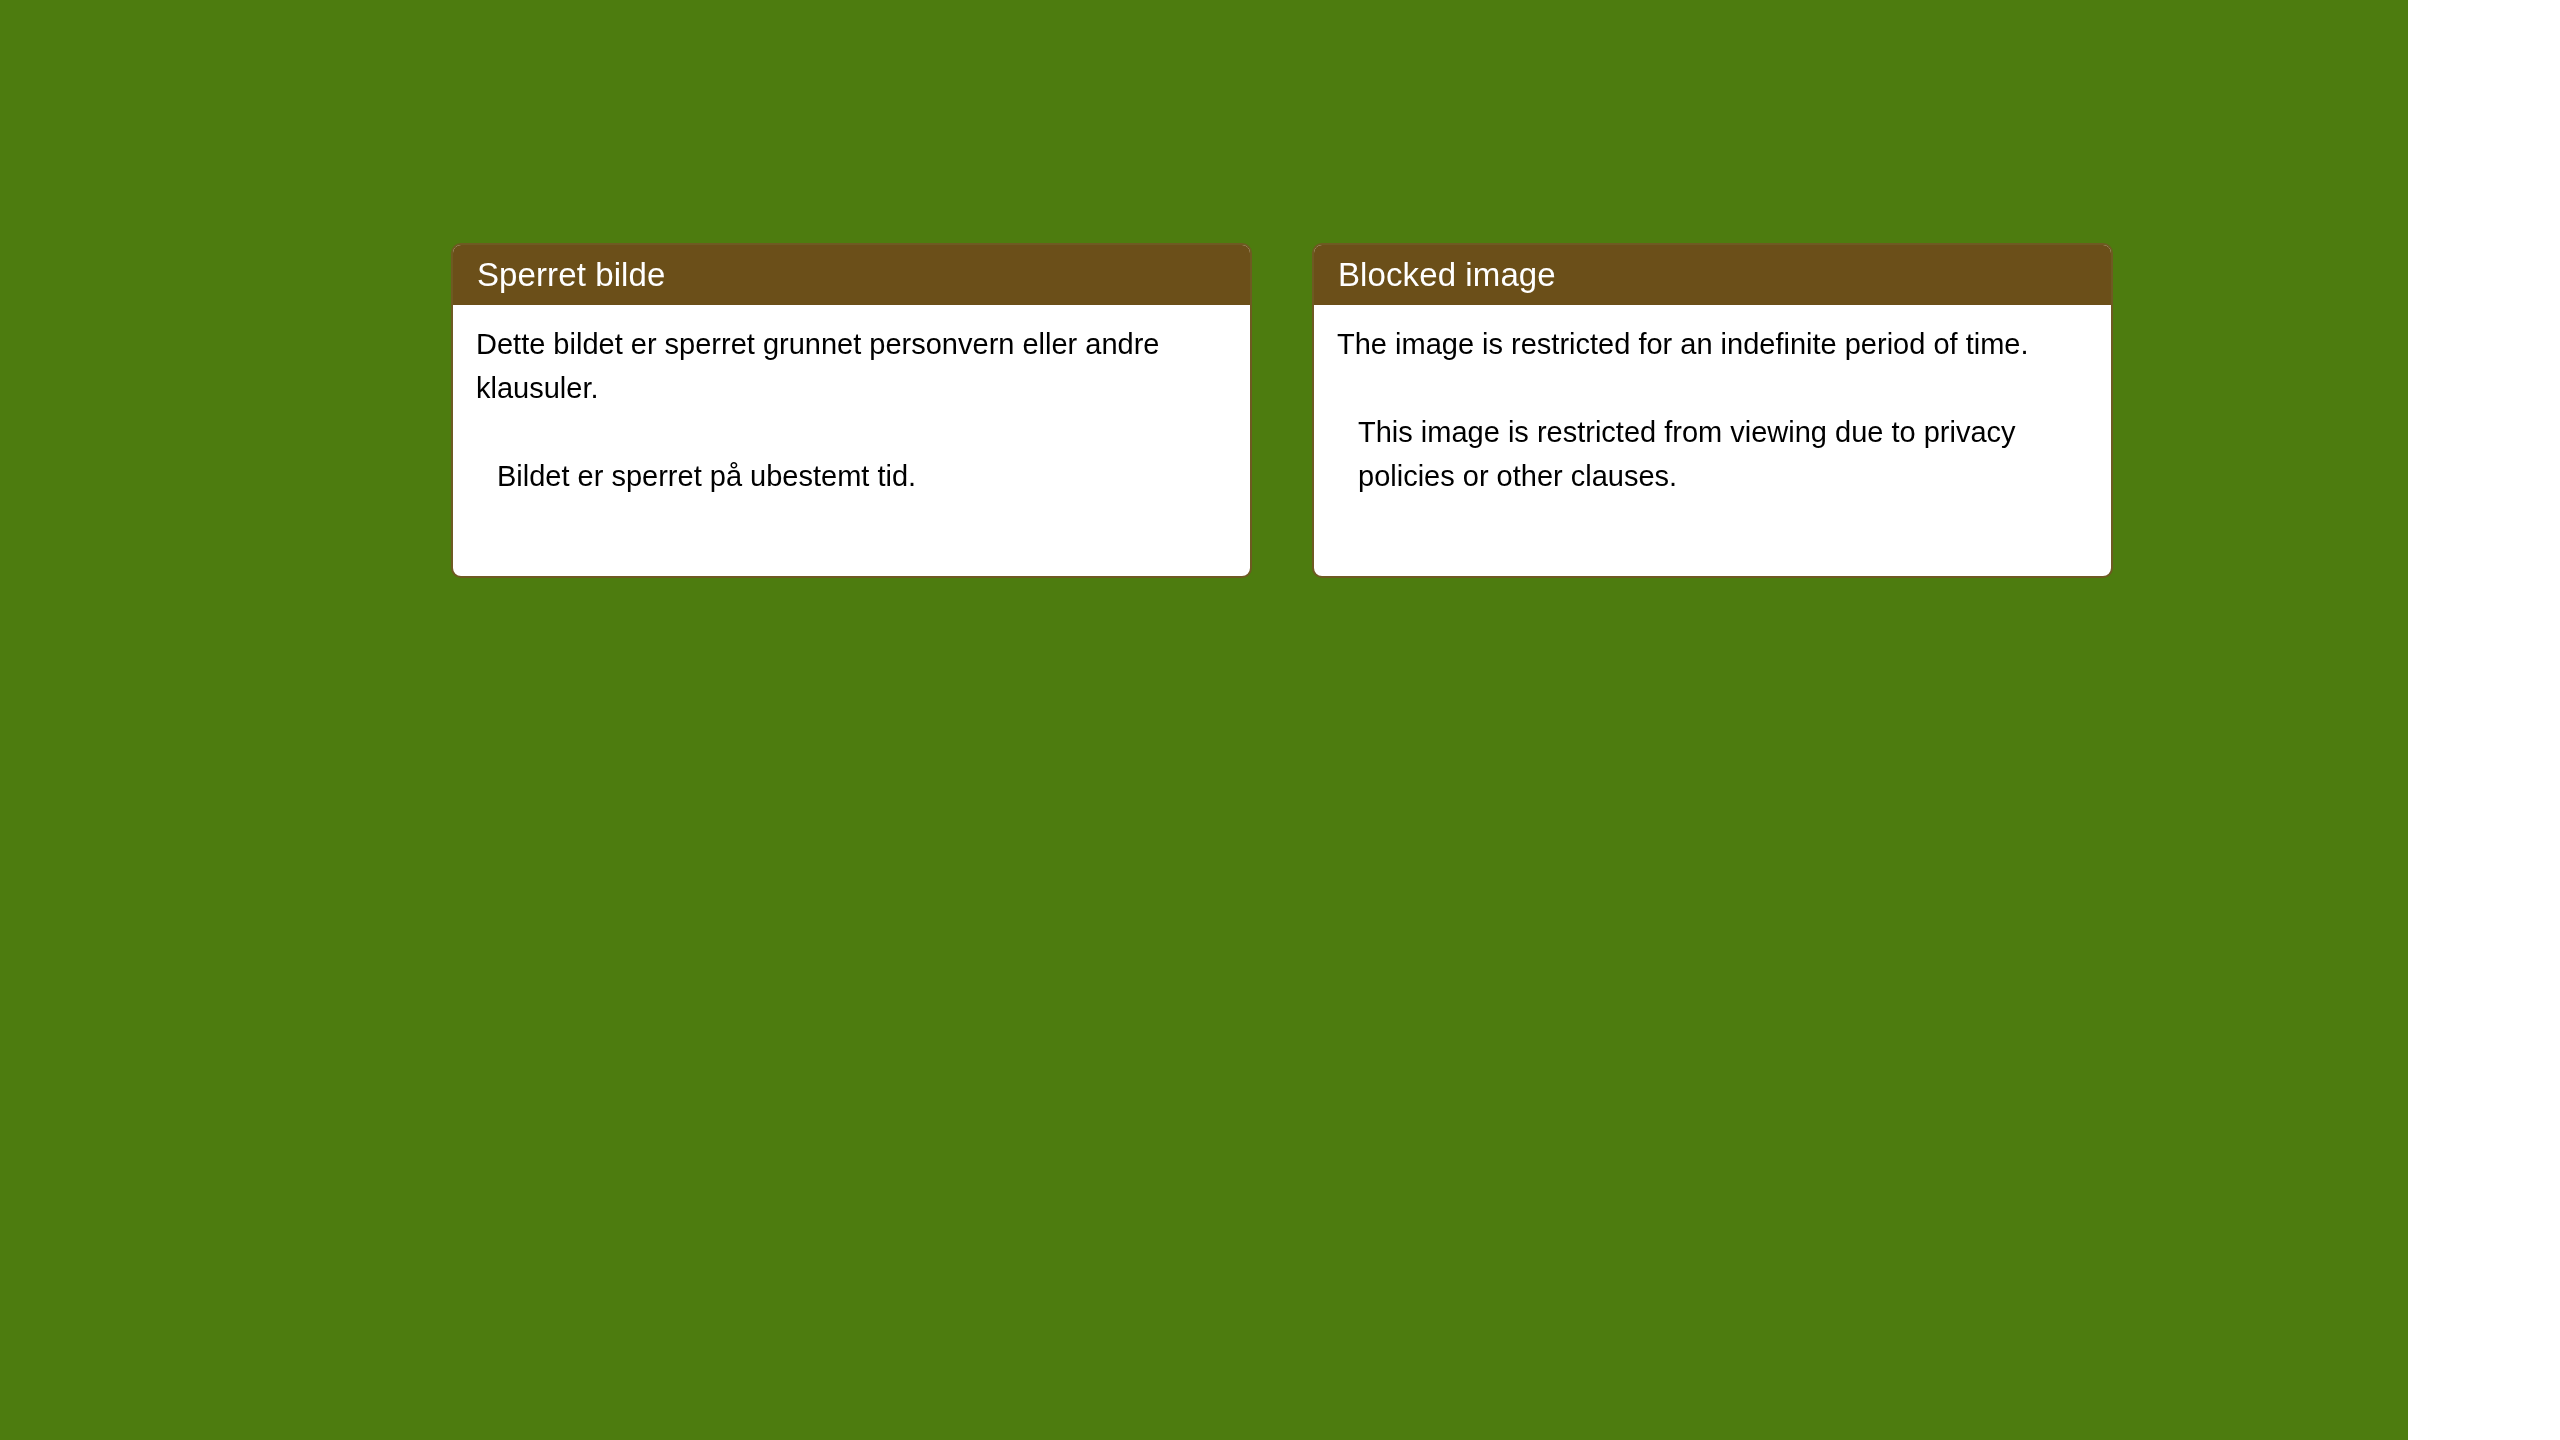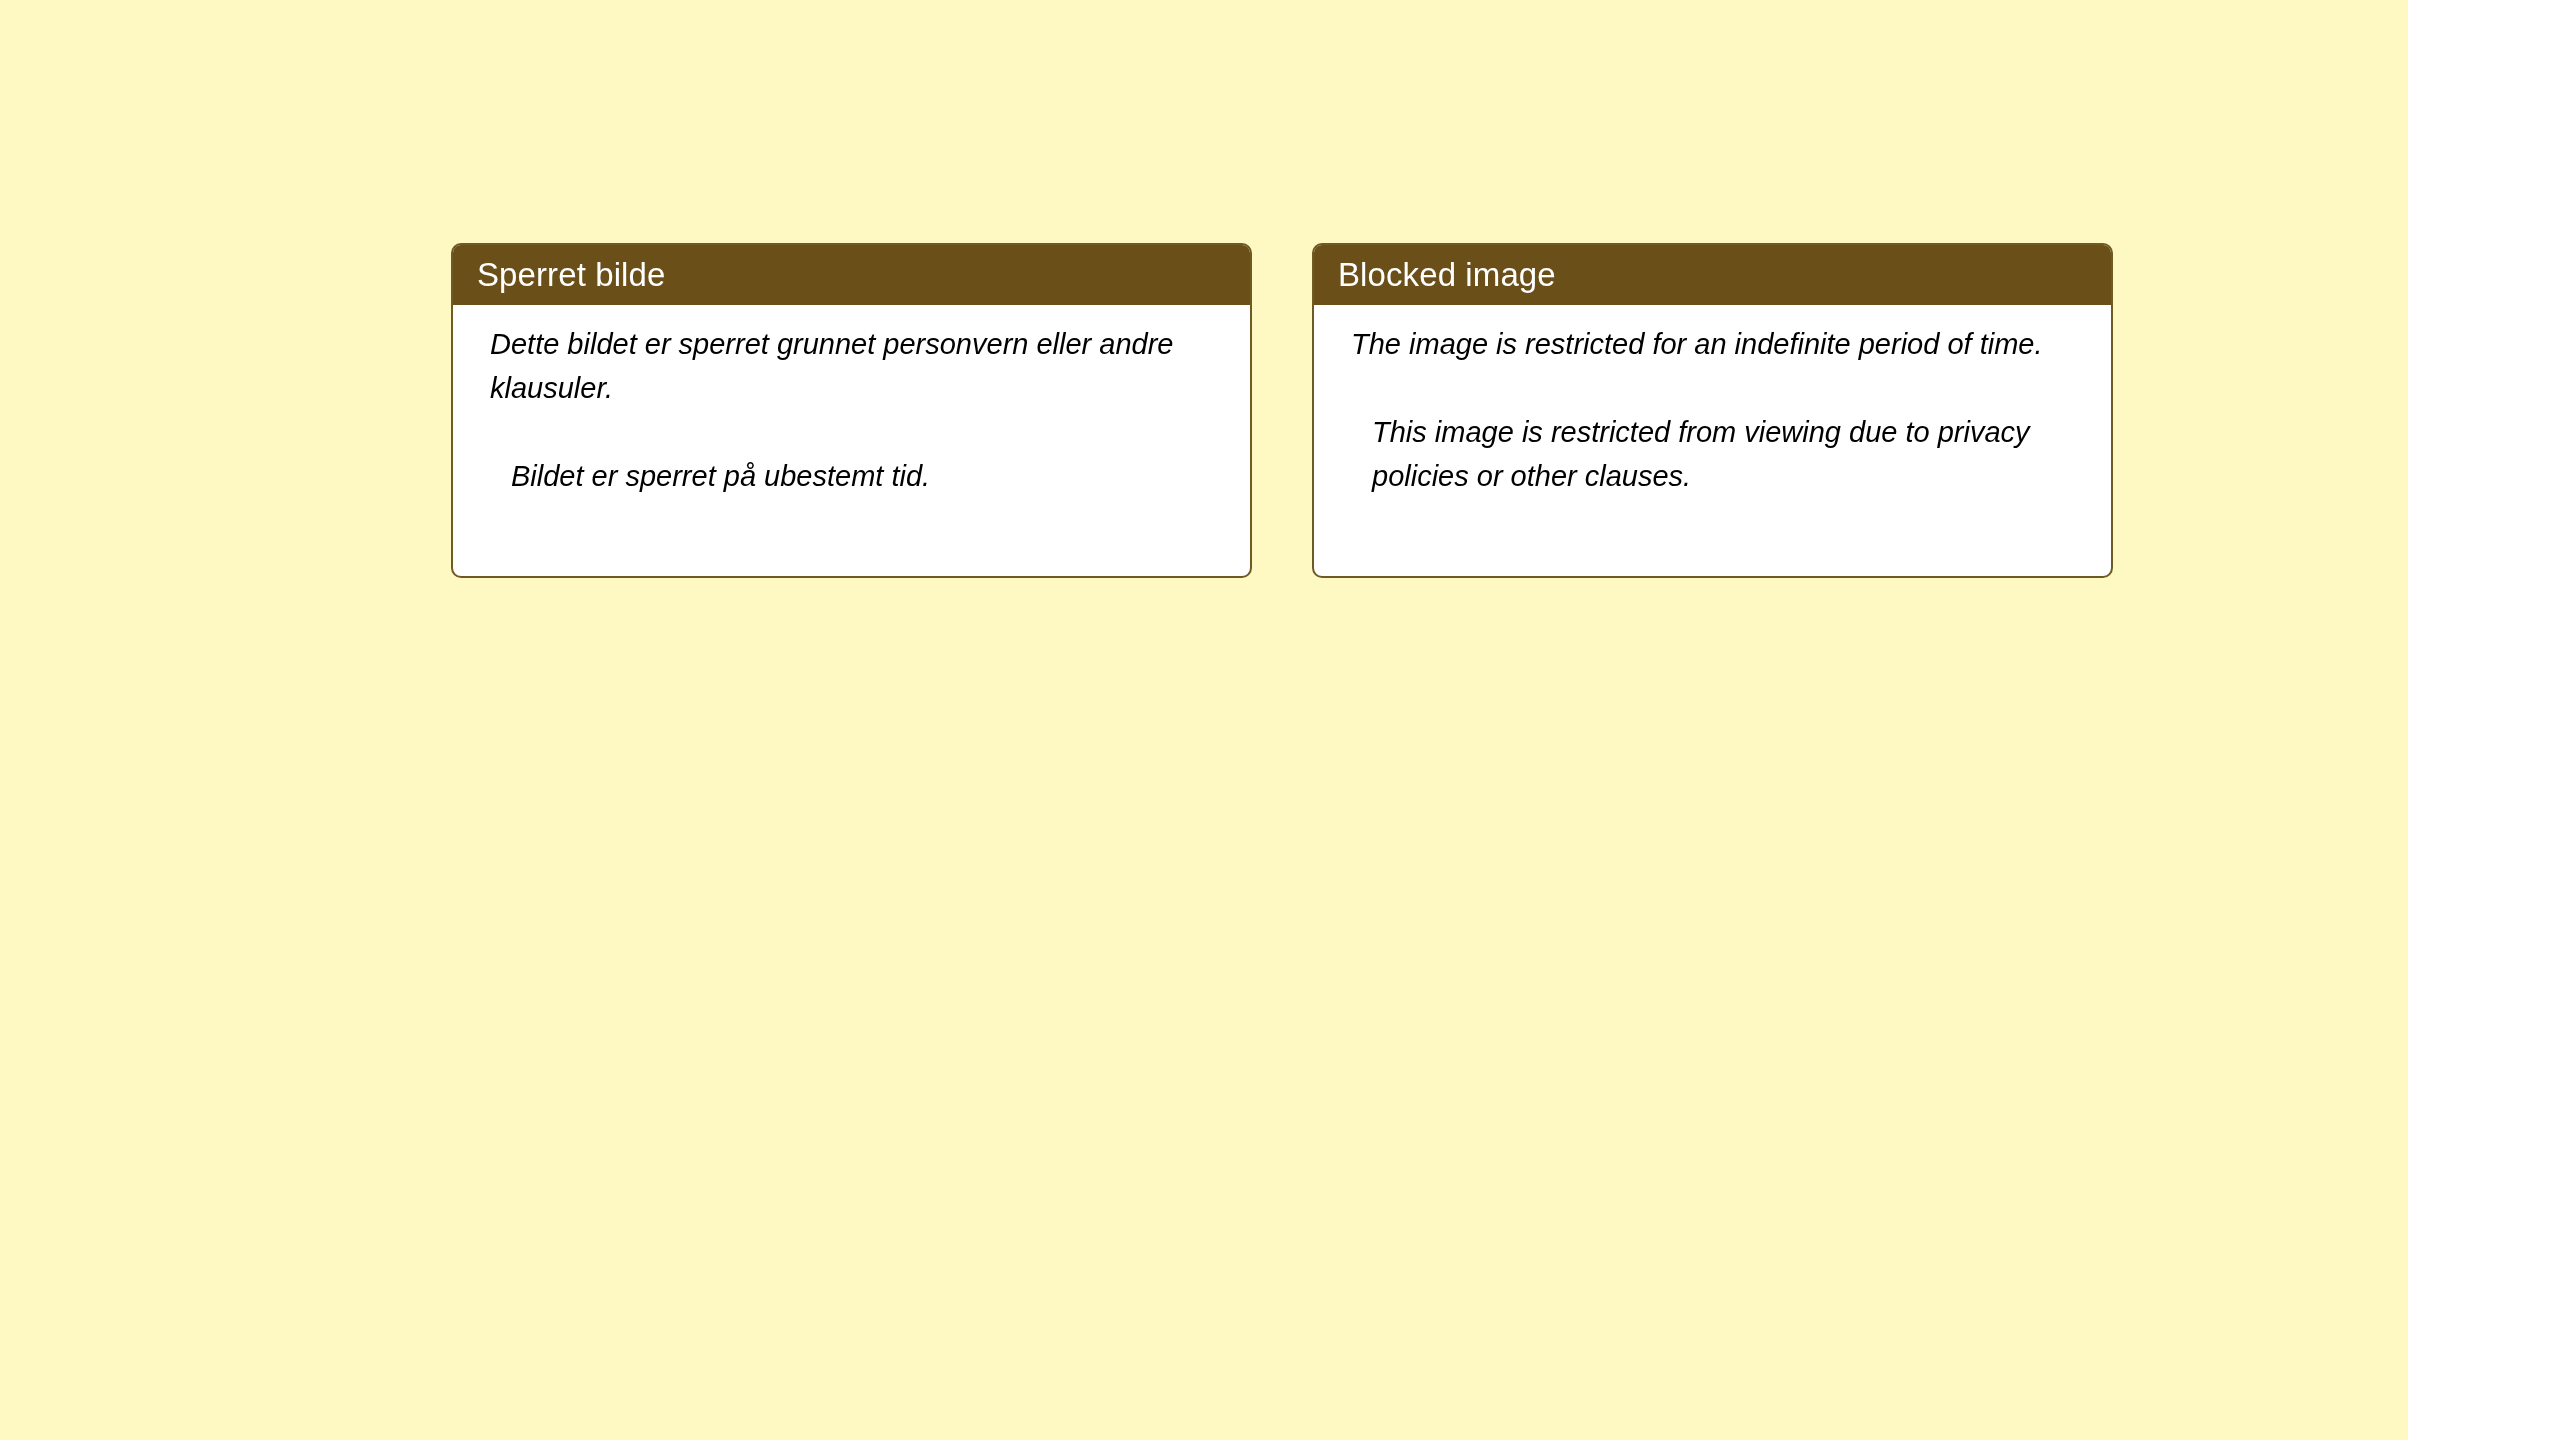--- a/index.html
+++ b/index.html
@@ -12,21 +12,21 @@
     height: 1440px;
     font-family: "Liberation Sans", sans-serif;
     -webkit-font-smoothing: antialiased;
     overflow: hidden;
   }
 
   .page {
     position: relative;
     width: 2408px;
     height: 1440px;
-    background: #fef9c3;
+    background: #4d7c0f;
   }
 
   .notice-row {
     position: absolute;
     left: 451px;
     top: 243px;
     display: flex;
     flex-direction: row;
     align-items: flex-start;
     gap: 60px;
@@ -58,23 +58,22 @@
     color: #ffffff;
     font-size: 33px;
     line-height: 38px;
     font-weight: normal;
     letter-spacing: 0.1px;
     white-space: nowrap;
   }
 
   .notice-body {
     flex: 1 1 auto;
-    padding: 17px 24px 0 37px;
+    padding: 17px 24px 0 23px;
     box-sizing: border-box;
-    font-style: italic;
   }
 
   .notice-paragraph {
     color: #000000;
     font-size: 29px;
     line-height: 44px;
     margin: 0;
   }
 
   .notice-paragraph + .notice-paragraph {

